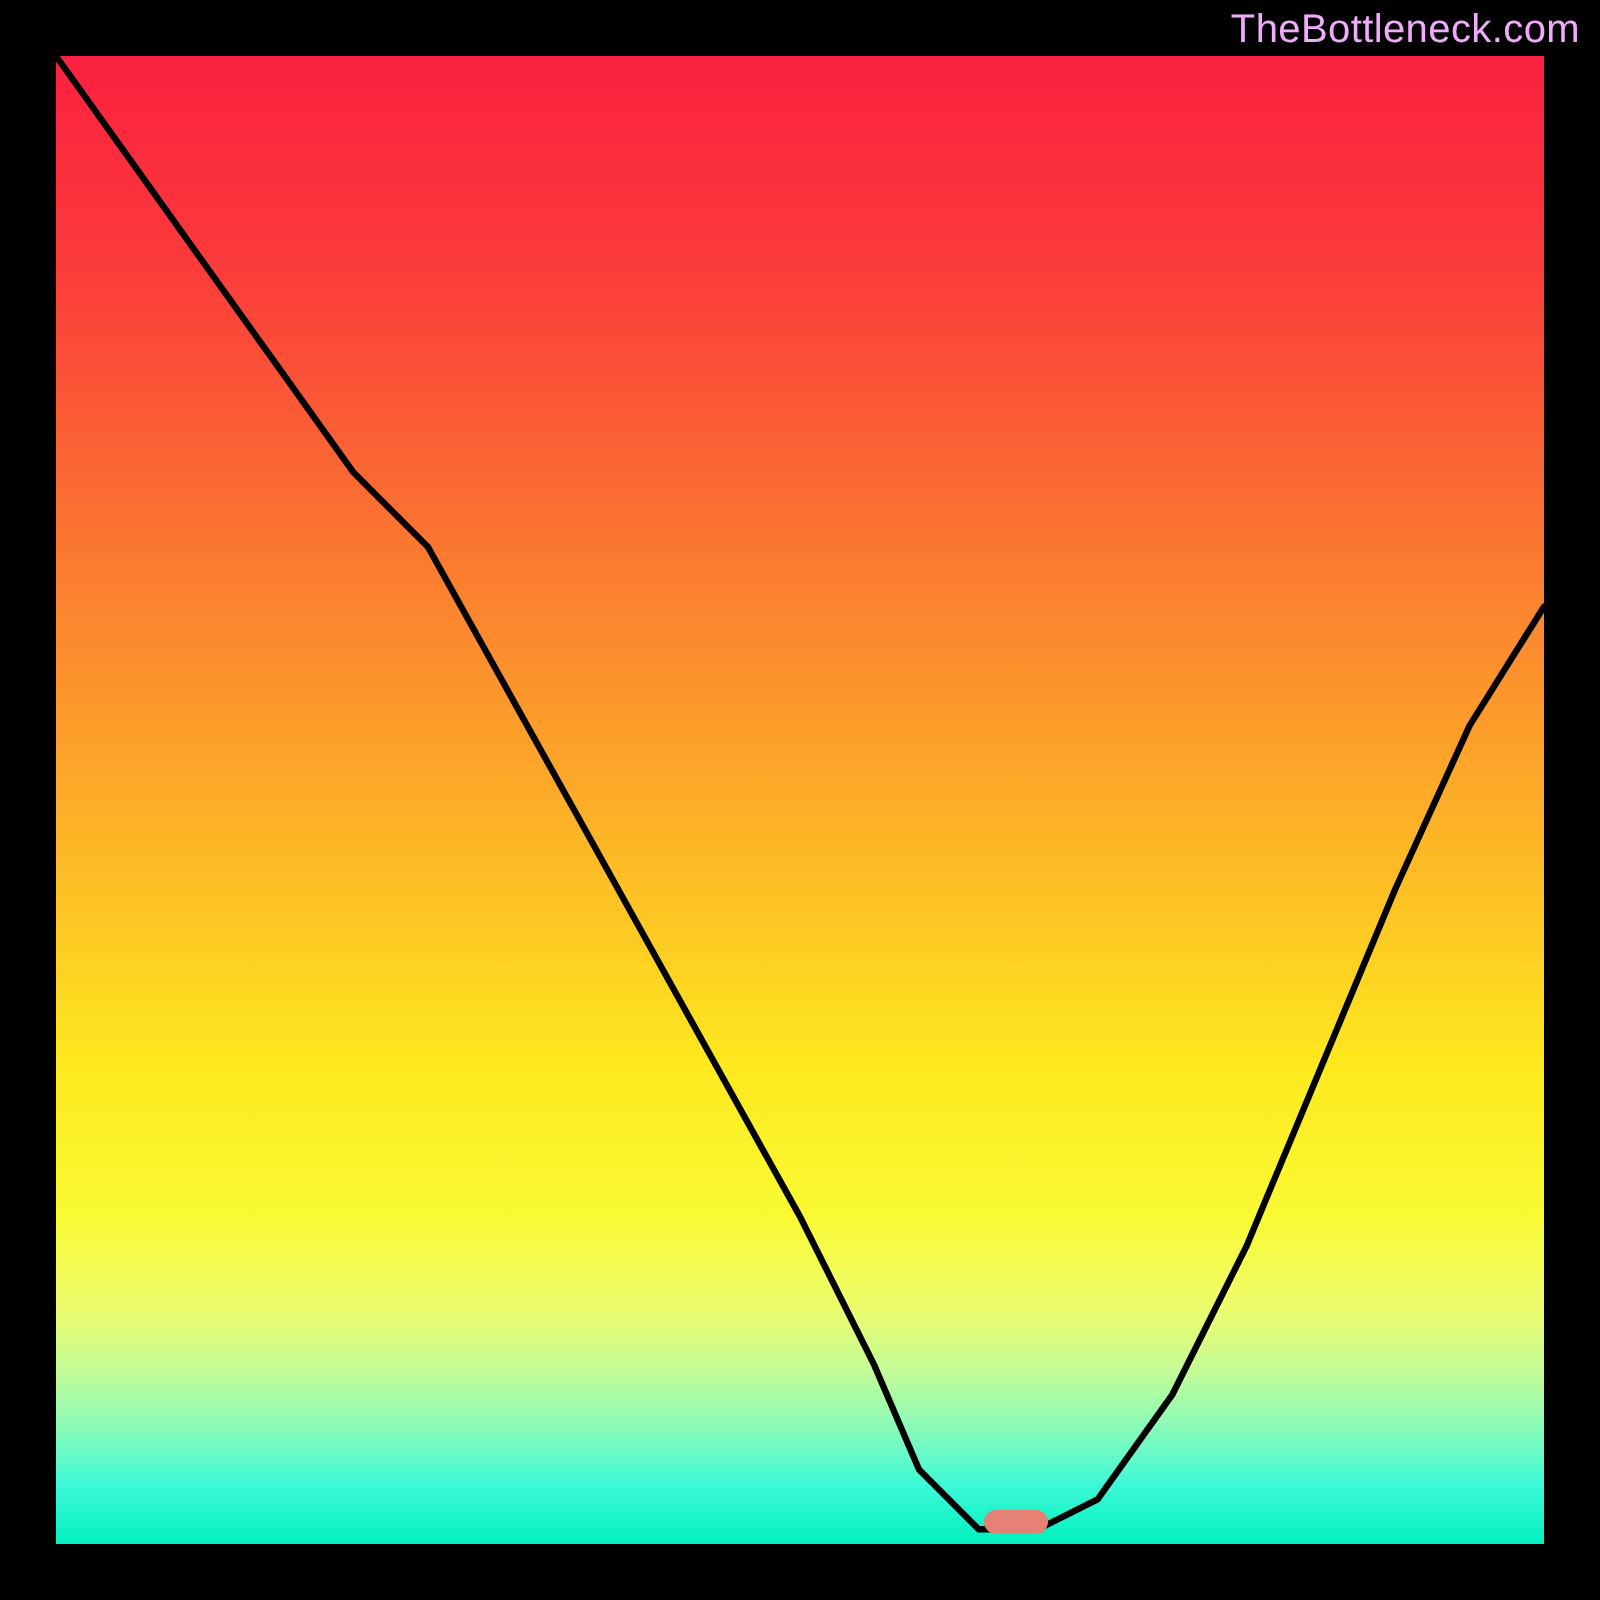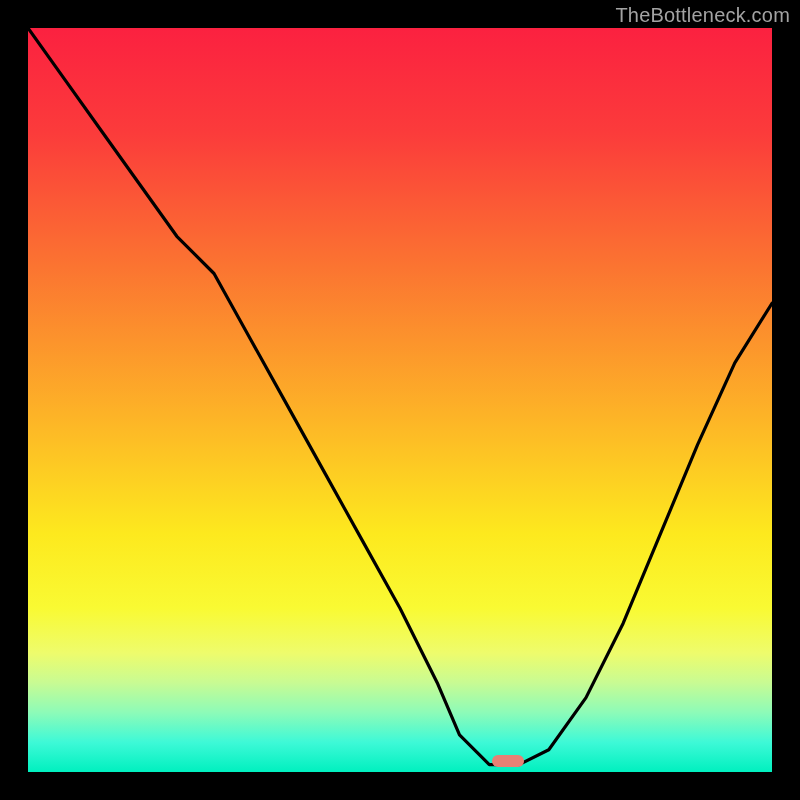--- a/index.html
+++ b/index.html
@@ -50,21 +50,21 @@
     width: 32px;
     height: 12px;
     border-radius: 6px;
     background: #e78175;
     transform: translate(-50%, -50%);
   }
   .watermark {
     position: absolute;
     top: 4px;
     right: 10px;
-    color: #a3a3a3;
+    color: #f0abfc;
     font-size: 20px;
     font-weight: 500;
     letter-spacing: 0.2px;
   }
 </style>
 </head>
 <body>
 
 <div class="frame">
   <div class="plot-area">

